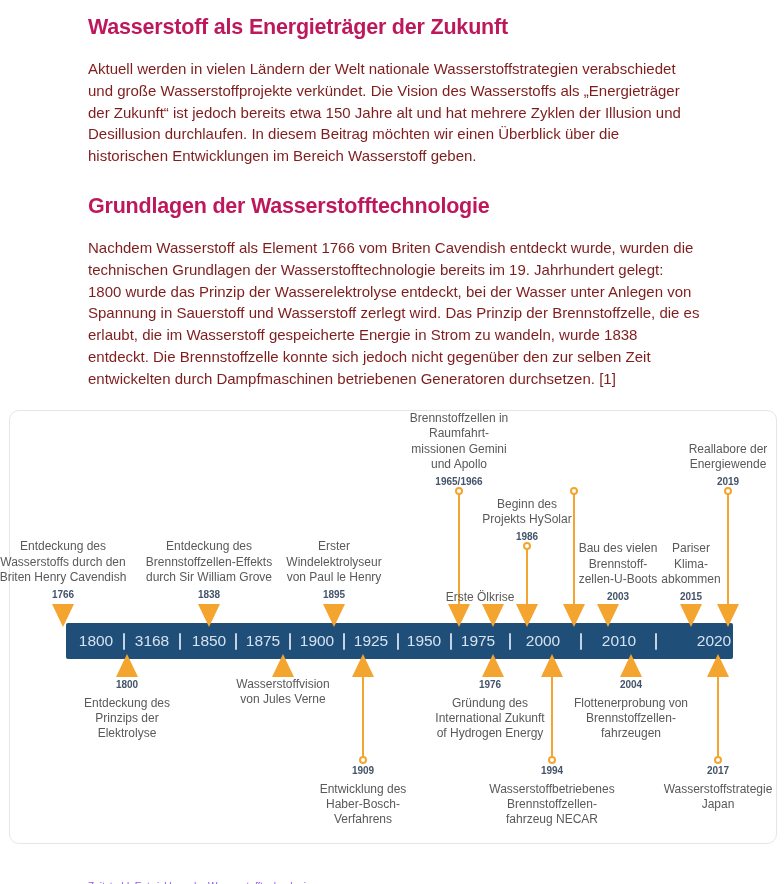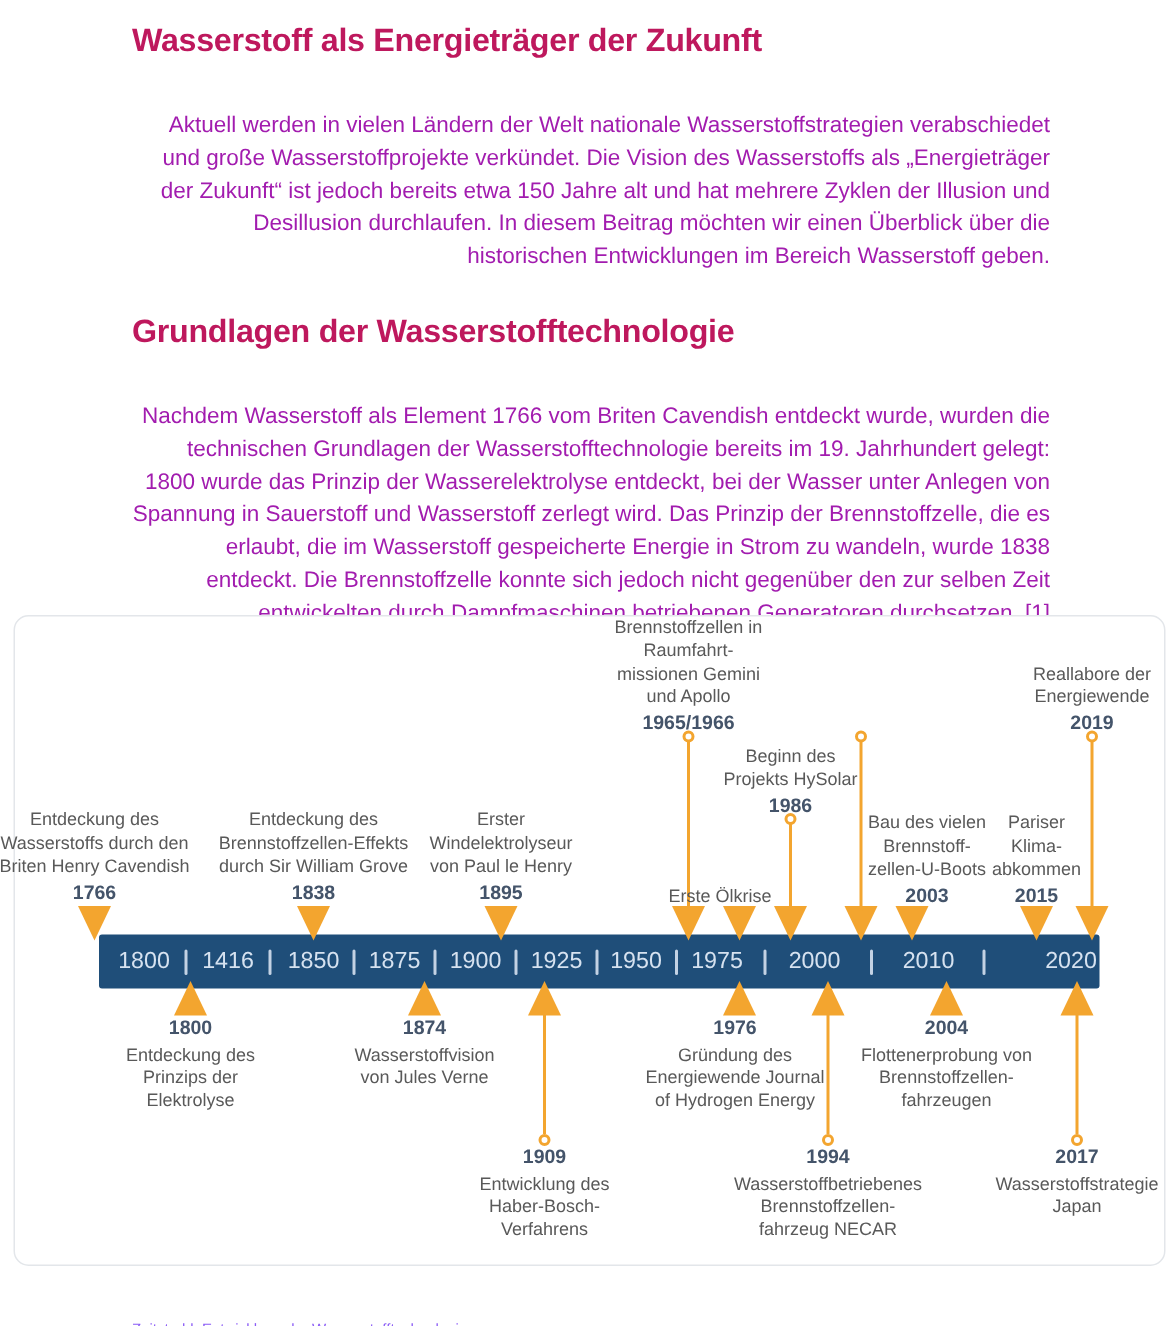--- a/index.html
+++ b/index.html
@@ -4,60 +4,60 @@
 <style>
   html,body{margin:0;padding:0;}
   body{
     width:784px;height:884px;background:#ffffff;position:relative;
     font-family:"Liberation Sans",sans-serif;color:#242424;overflow:hidden;
   }
   .content{position:absolute;left:88px;top:0;width:612px;}
   h1,h2{font-weight:700;color:#be185d;font-size:21.5px;line-height:27px;letter-spacing:-0.2px;margin:0;}
   h1{margin-top:14px;}
   h2{margin-top:26px;}
-  .para{font-size:15px;line-height:21.8px;margin:32px 0 0;color:#a21caf;text-align:right;}
+  .para{font-size:15px;line-height:21.8px;margin:17px 0 0;color:#7f1d1d;}
   .figure{
     position:absolute;left:9px;top:410px;width:766px;height:432px;
     background:#fff;border:1px solid #e3e6ea;border-radius:10px;
   }
   .bar{
     position:absolute;left:56px;top:212px;width:667px;height:36px;
     background:var(--c-bar,#1F4E79);border-radius:2px;z-index:1;
   }
   .axis-year{
     position:absolute;top:0;height:36px;line-height:36px;transform:translateX(-50%);
     color:var(--c-barlabel,#D6E2F0);font-size:15.5px;white-space:nowrap;
   }
   .sep{position:absolute;top:10px;width:2px;height:17px;background:#c3d2e4;border-radius:1px;}
   .tri{position:absolute;width:0;height:0;z-index:2;}
   .tri-down{border-left:11px solid transparent;border-right:11px solid transparent;border-top:23px solid var(--c-orange,#F3A52F);}
   .tri-up{border-left:11px solid transparent;border-right:11px solid transparent;border-bottom:23px solid var(--c-orange,#F3A52F);}
   .stem{position:absolute;width:2px;background:var(--c-orange,#F3A52F);z-index:2;}
   .dot{position:absolute;width:4px;height:4px;border:2px solid var(--c-orange,#F3A52F);border-radius:50%;background:#fff;z-index:2;}
   .ev-label{position:absolute;width:180px;text-align:center;z-index:3;}
   .ev-line{font-size:12px;line-height:15.2px;color:var(--c-label,#595959);white-space:nowrap;}
-  .ev-year{font-size:13px;line-height:16px;font-weight:700;color:var(--c-year,#44546A);white-space:nowrap;}
+  .ev-year{font-size:10px;line-height:16px;font-weight:700;color:var(--c-year,#44546A);white-space:nowrap;}
   .ev-label.top .ev-year{margin-top:2px;}
   .ev-label.bottom .ev-year{margin-bottom:3px;}
   .caption{position:absolute;left:88px;top:857px;font-size:10px;color:#8b5cf6;margin-top:24px;}
 </style>
 </head>
 <body>
 
 <main class="content">
   <h1>Wasserstoff als Energieträger der Zukunft</h1>
   <p class="para">Aktuell werden in vielen Ländern der Welt nationale Wasserstoffstrategien verabschiedet und große Wasserstoffprojekte verkündet. Die Vision des Wasserstoffs als „Energieträger der Zukunft“ ist jedoch bereits etwa 150 Jahre alt und hat mehrere Zyklen der Illusion und Desillusion durchlaufen. In diesem Beitrag möchten wir einen Überblick über die historischen Entwicklungen im Bereich Wasserstoff geben.</p>
   <h2>Grundlagen der Wasserstofftechnologie</h2>
   <p class="para">Nachdem Wasserstoff als Element 1766 vom Briten Cavendish entdeckt wurde, wurden die technischen Grundlagen der Wasserstofftechnologie bereits im 19. Jahrhundert gelegt: 1800 wurde das Prinzip der Wasserelektrolyse entdeckt, bei der Wasser unter Anlegen von Spannung in Sauerstoff und Wasserstoff zerlegt wird. Das Prinzip der Brennstoffzelle, die es erlaubt, die im Wasserstoff gespeicherte Energie in Strom zu wandeln, wurde 1838 entdeckt. Die Brennstoffzelle konnte sich jedoch nicht gegenüber den zur selben Zeit entwickelten durch Dampfmaschinen betriebenen Generatoren durchsetzen. [1]</p>
 </main>
 
 <div class="figure" id="figure">
   <div class="bar" id="bar">
       <div class="axis-year" style="left: 30px;">1800</div>
-      <div class="axis-year" style="left: 86px;">1416</div>
+      <div class="axis-year" style="left: 86px;">3168</div>
       <div class="axis-year" style="left: 143px;">1850</div>
       <div class="axis-year" style="left: 197px;">1875</div>
       <div class="axis-year" style="left: 251px;">1900</div>
       <div class="axis-year" style="left: 305px;">1925</div>
       <div class="axis-year" style="left: 358px;">1950</div>
       <div class="axis-year" style="left: 412px;">1975</div>
       <div class="axis-year" style="left: 477px;">2000</div>
       <div class="axis-year" style="left: 553px;">2010</div>
       <div class="axis-year" style="left: 648px;">2020</div>
       <div class="sep" style="left: 57px;"></div>
@@ -141,38 +141,37 @@
     </div>
     <div class="tri tri-up" style="left: 106px; top: 243px;"></div>
     <div class="ev-label bottom" style="left: 27px; top: 266px;">
       <div class="ev-year">1800</div>
       <div class="ev-line">Entdeckung des</div>
       <div class="ev-line">Prinzips der</div>
       <div class="ev-line">Elektrolyse</div>
     </div>
     <div class="tri tri-up" style="left: 262px; top: 243px;"></div>
     <div class="ev-label bottom" style="left: 183px; top: 266px;">
-      <div class="ev-year">1874</div>
       <div class="ev-line">Wasserstoffvision</div>
       <div class="ev-line">von Jules Verne</div>
     </div>
     <div class="tri tri-up" style="left: 342px; top: 243px;"></div>
     <div class="stem" style="left: 352px; top: 265px; height: 80px;"></div>
     <div class="dot" style="left: 349px; top: 345px;"></div>
     <div class="ev-label bottom" style="left: 263px; top: 352px;">
       <div class="ev-year">1909</div>
       <div class="ev-line">Entwicklung des</div>
       <div class="ev-line">Haber-Bosch-</div>
       <div class="ev-line">Verfahrens</div>
     </div>
     <div class="tri tri-up" style="left: 472px; top: 243px;"></div>
     <div class="ev-label bottom" style="left: 390px; top: 266px;">
       <div class="ev-year">1976</div>
       <div class="ev-line">Gründung des</div>
-      <div class="ev-line">Energiewende Journal</div>
+      <div class="ev-line">International Zukunft</div>
       <div class="ev-line">of Hydrogen Energy</div>
     </div>
     <div class="tri tri-up" style="left: 531px; top: 243px;"></div>
     <div class="stem" style="left: 541px; top: 265px; height: 80px;"></div>
     <div class="dot" style="left: 538px; top: 345px;"></div>
     <div class="ev-label bottom" style="left: 452px; top: 352px;">
       <div class="ev-year">1994</div>
       <div class="ev-line">Wasserstoffbetriebenes</div>
       <div class="ev-line">Brennstoffzellen-</div>
       <div class="ev-line">fahrzeug NECAR</div>

